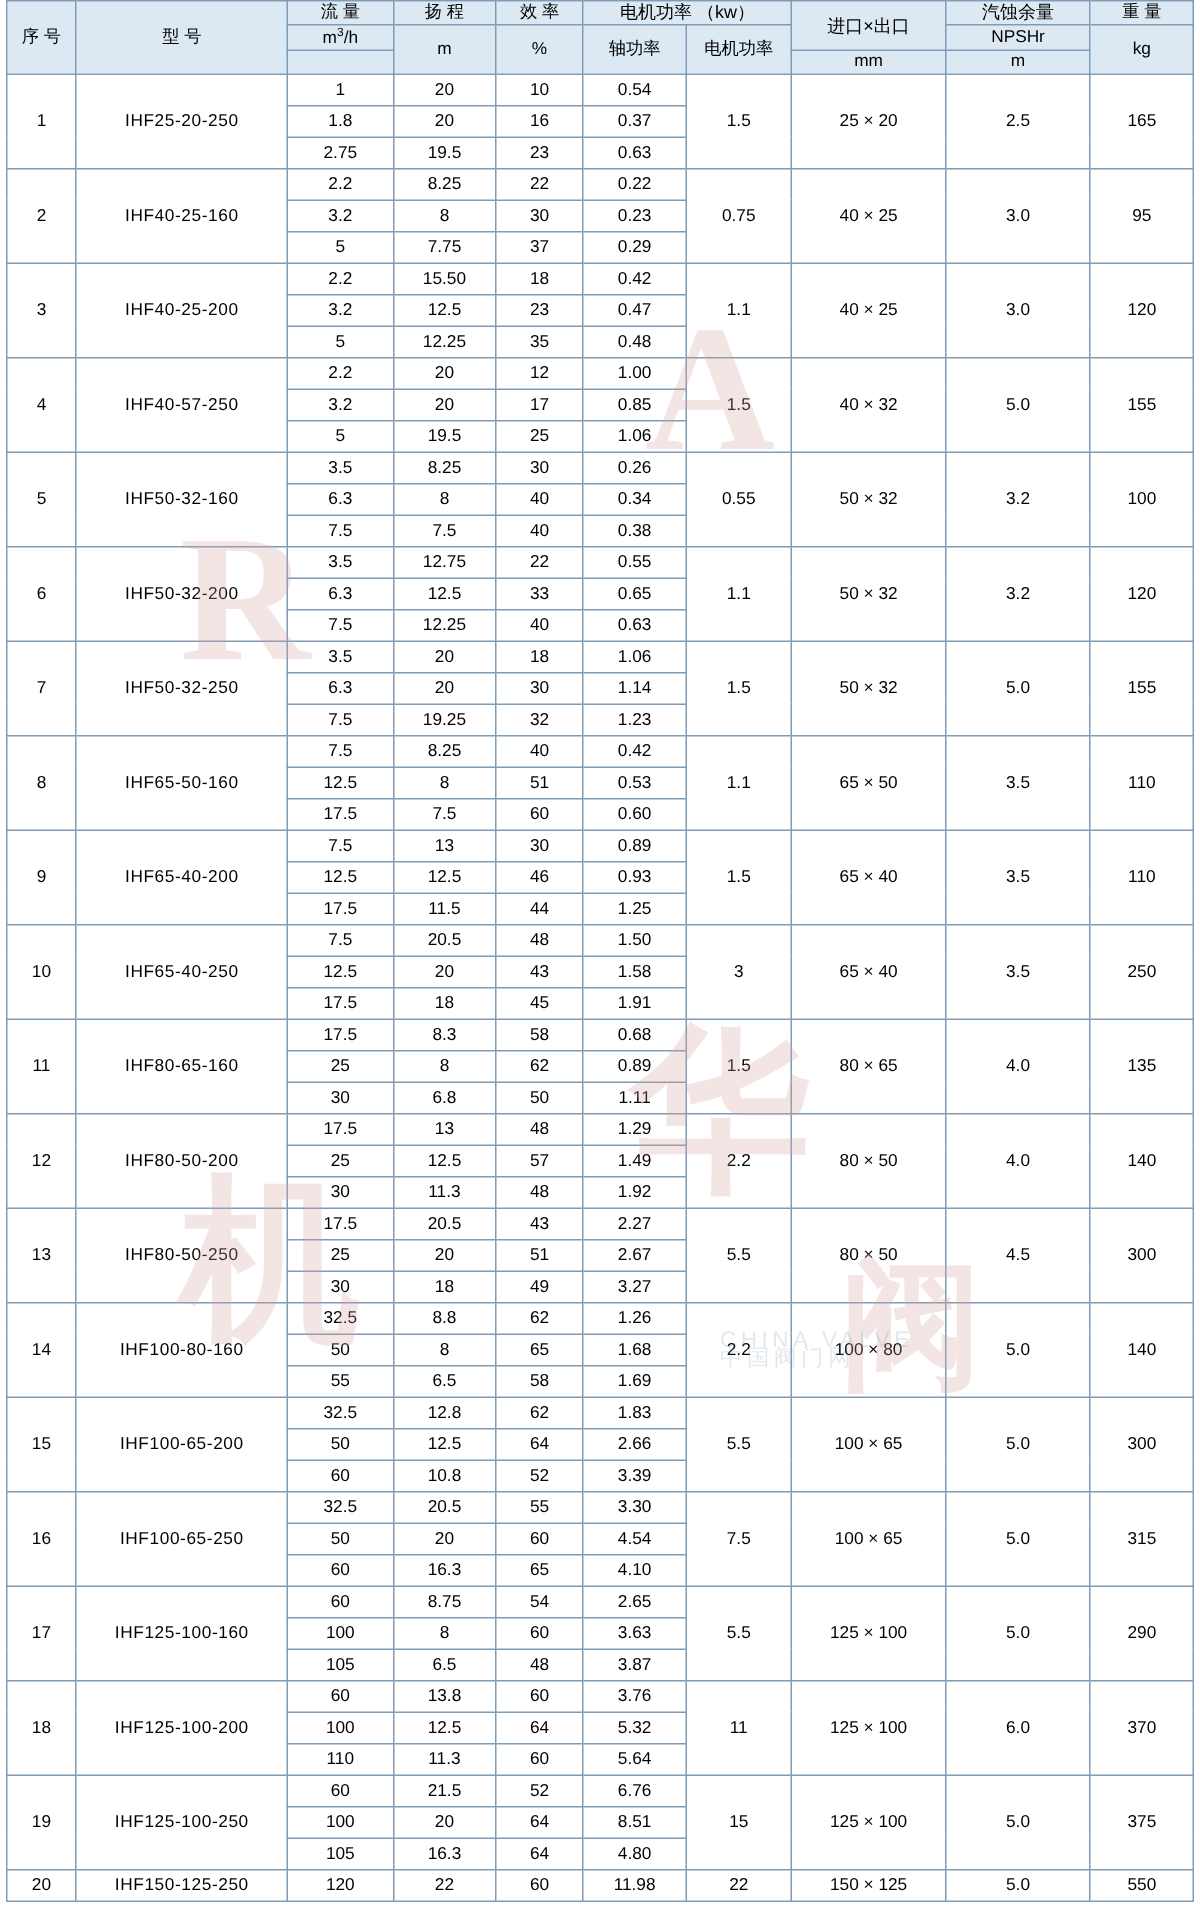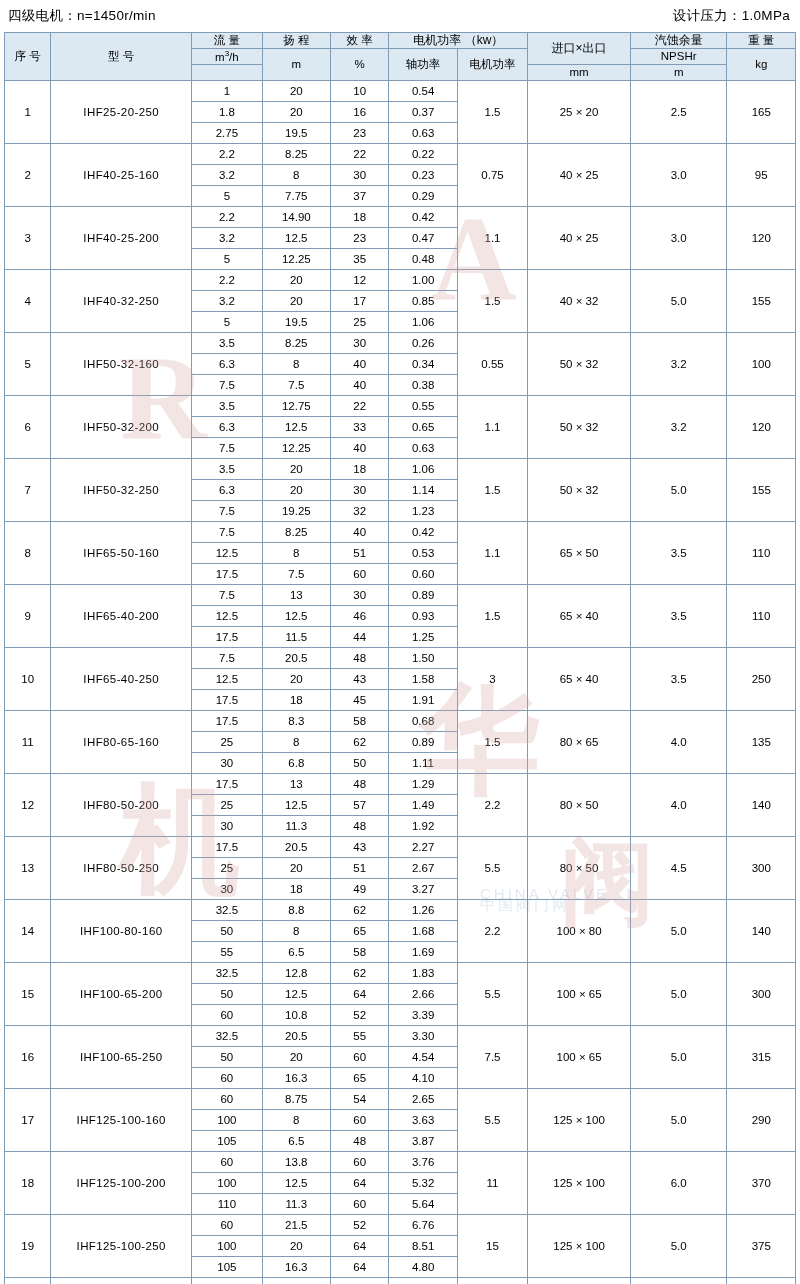--- a/index.html
+++ b/index.html
@@ -92,24 +92,20 @@
 <div class="page">
 
   <div class="watermark wm1">A</div>
   <div class="watermark wm2">R</div>
   <div class="watermark wm3">华</div>
   <div class="watermark wm4">机</div>
   <div class="watermark wm5">阀</div>
   <div class="wm-line wl1">中国阀门网</div>
   <div class="wm-line wl2">CHINA VALVE</div>
 
-  <div class="header-bar">
-    <div class="header-left">四级电机：n=1450r/min</div>
-    <div class="header-right">设计压力：1.0MPa</div>
-  </div>
 
   <table class="spec">
     <colgroup>
       <col style="width:46px">
       <col style="width:140px">
       <col style="width:70px">
       <col style="width:68px">
       <col style="width:58px">
       <col style="width:68px">
       <col style="width:70px">
@@ -190,21 +186,21 @@
         <tr>
           <td>5</td>
           <td>7.75</td>
           <td>37</td>
           <td>0.29</td>
         </tr>
         <tr>
           <td class="idx" rowspan="3">3</td>
           <td class="model" rowspan="3">IHF40-25-200</td>
           <td>2.2</td>
-          <td>14.90</td>
+          <td>15.50</td>
           <td>18</td>
           <td>0.42</td>
           <td class="power" rowspan="3">1.1</td>
           <td class="inout" rowspan="3">40 × 25</td>
           <td class="npsh" rowspan="3">3.0</td>
           <td class="weight" rowspan="3">120</td>
         </tr>
         <tr>
           <td>3.2</td>
           <td>12.5</td>
@@ -212,21 +208,21 @@
           <td>0.47</td>
         </tr>
         <tr>
           <td>5</td>
           <td>12.25</td>
           <td>35</td>
           <td>0.48</td>
         </tr>
         <tr>
           <td class="idx" rowspan="3">4</td>
-          <td class="model" rowspan="3">IHF40-32-250</td>
+          <td class="model" rowspan="3">IHF40-57-250</td>
           <td>2.2</td>
           <td>20</td>
           <td>12</td>
           <td>1.00</td>
           <td class="power" rowspan="3">1.5</td>
           <td class="inout" rowspan="3">40 × 32</td>
           <td class="npsh" rowspan="3">5.0</td>
           <td class="weight" rowspan="3">155</td>
         </tr>
         <tr>

